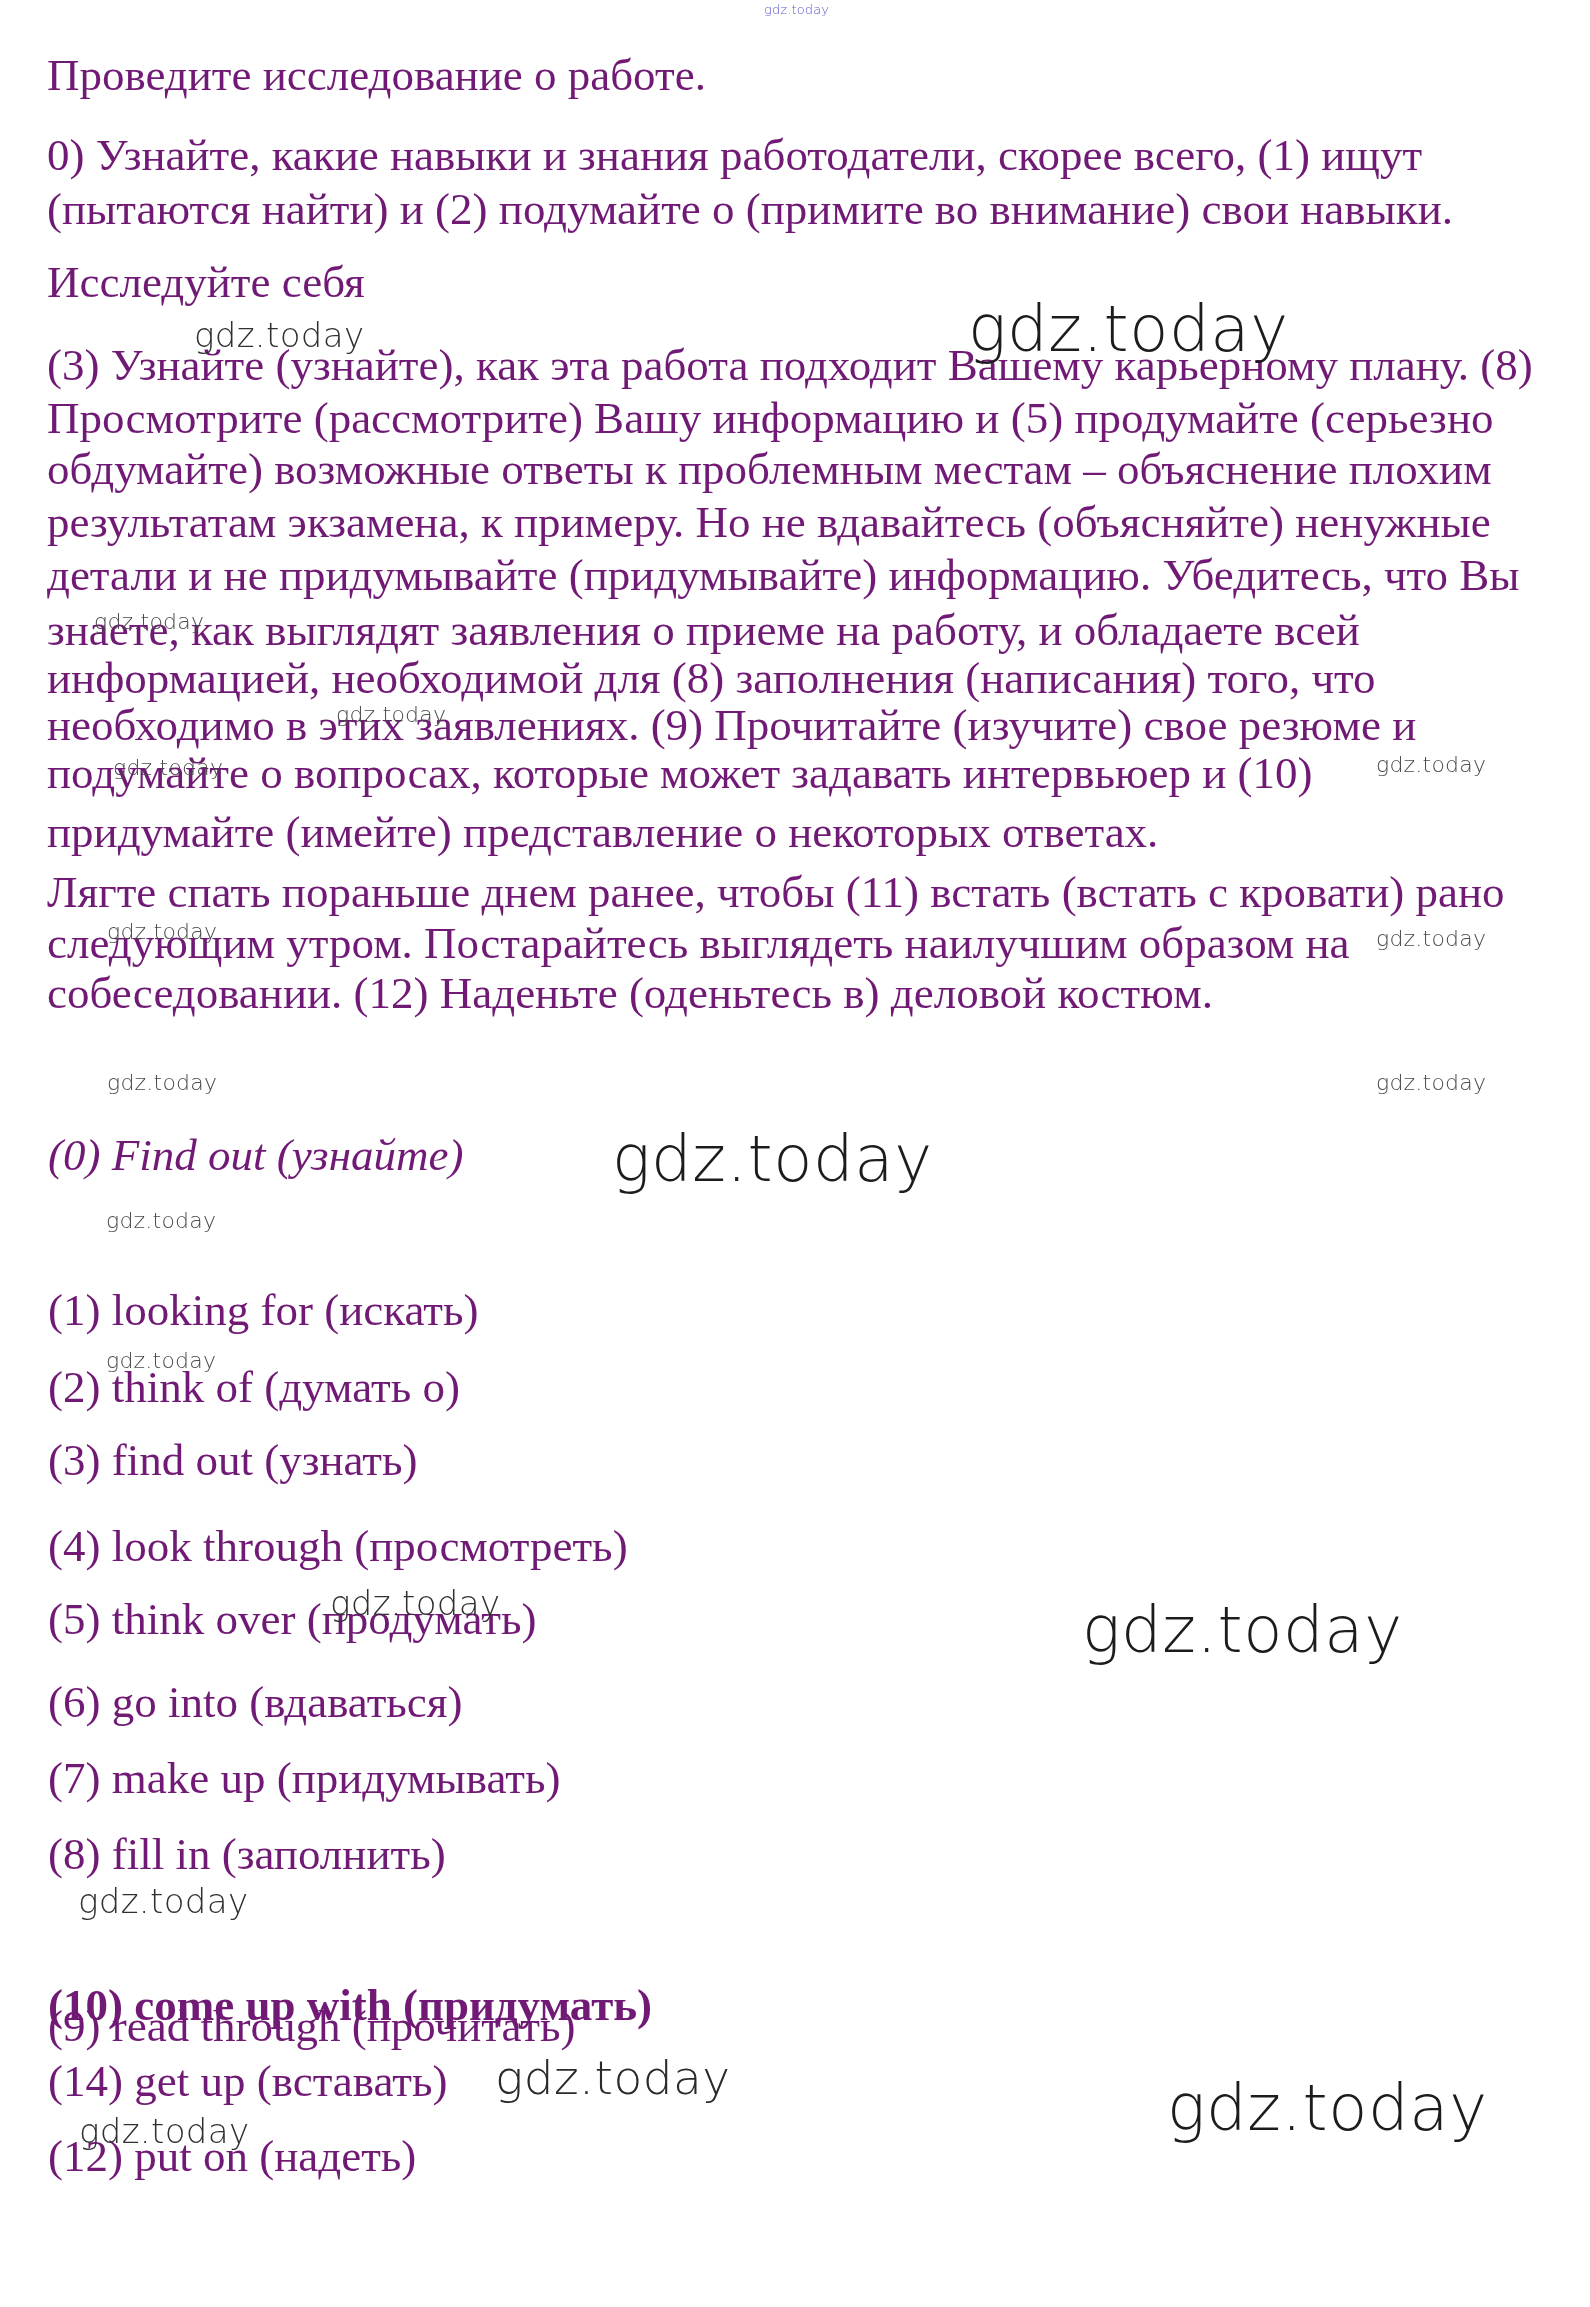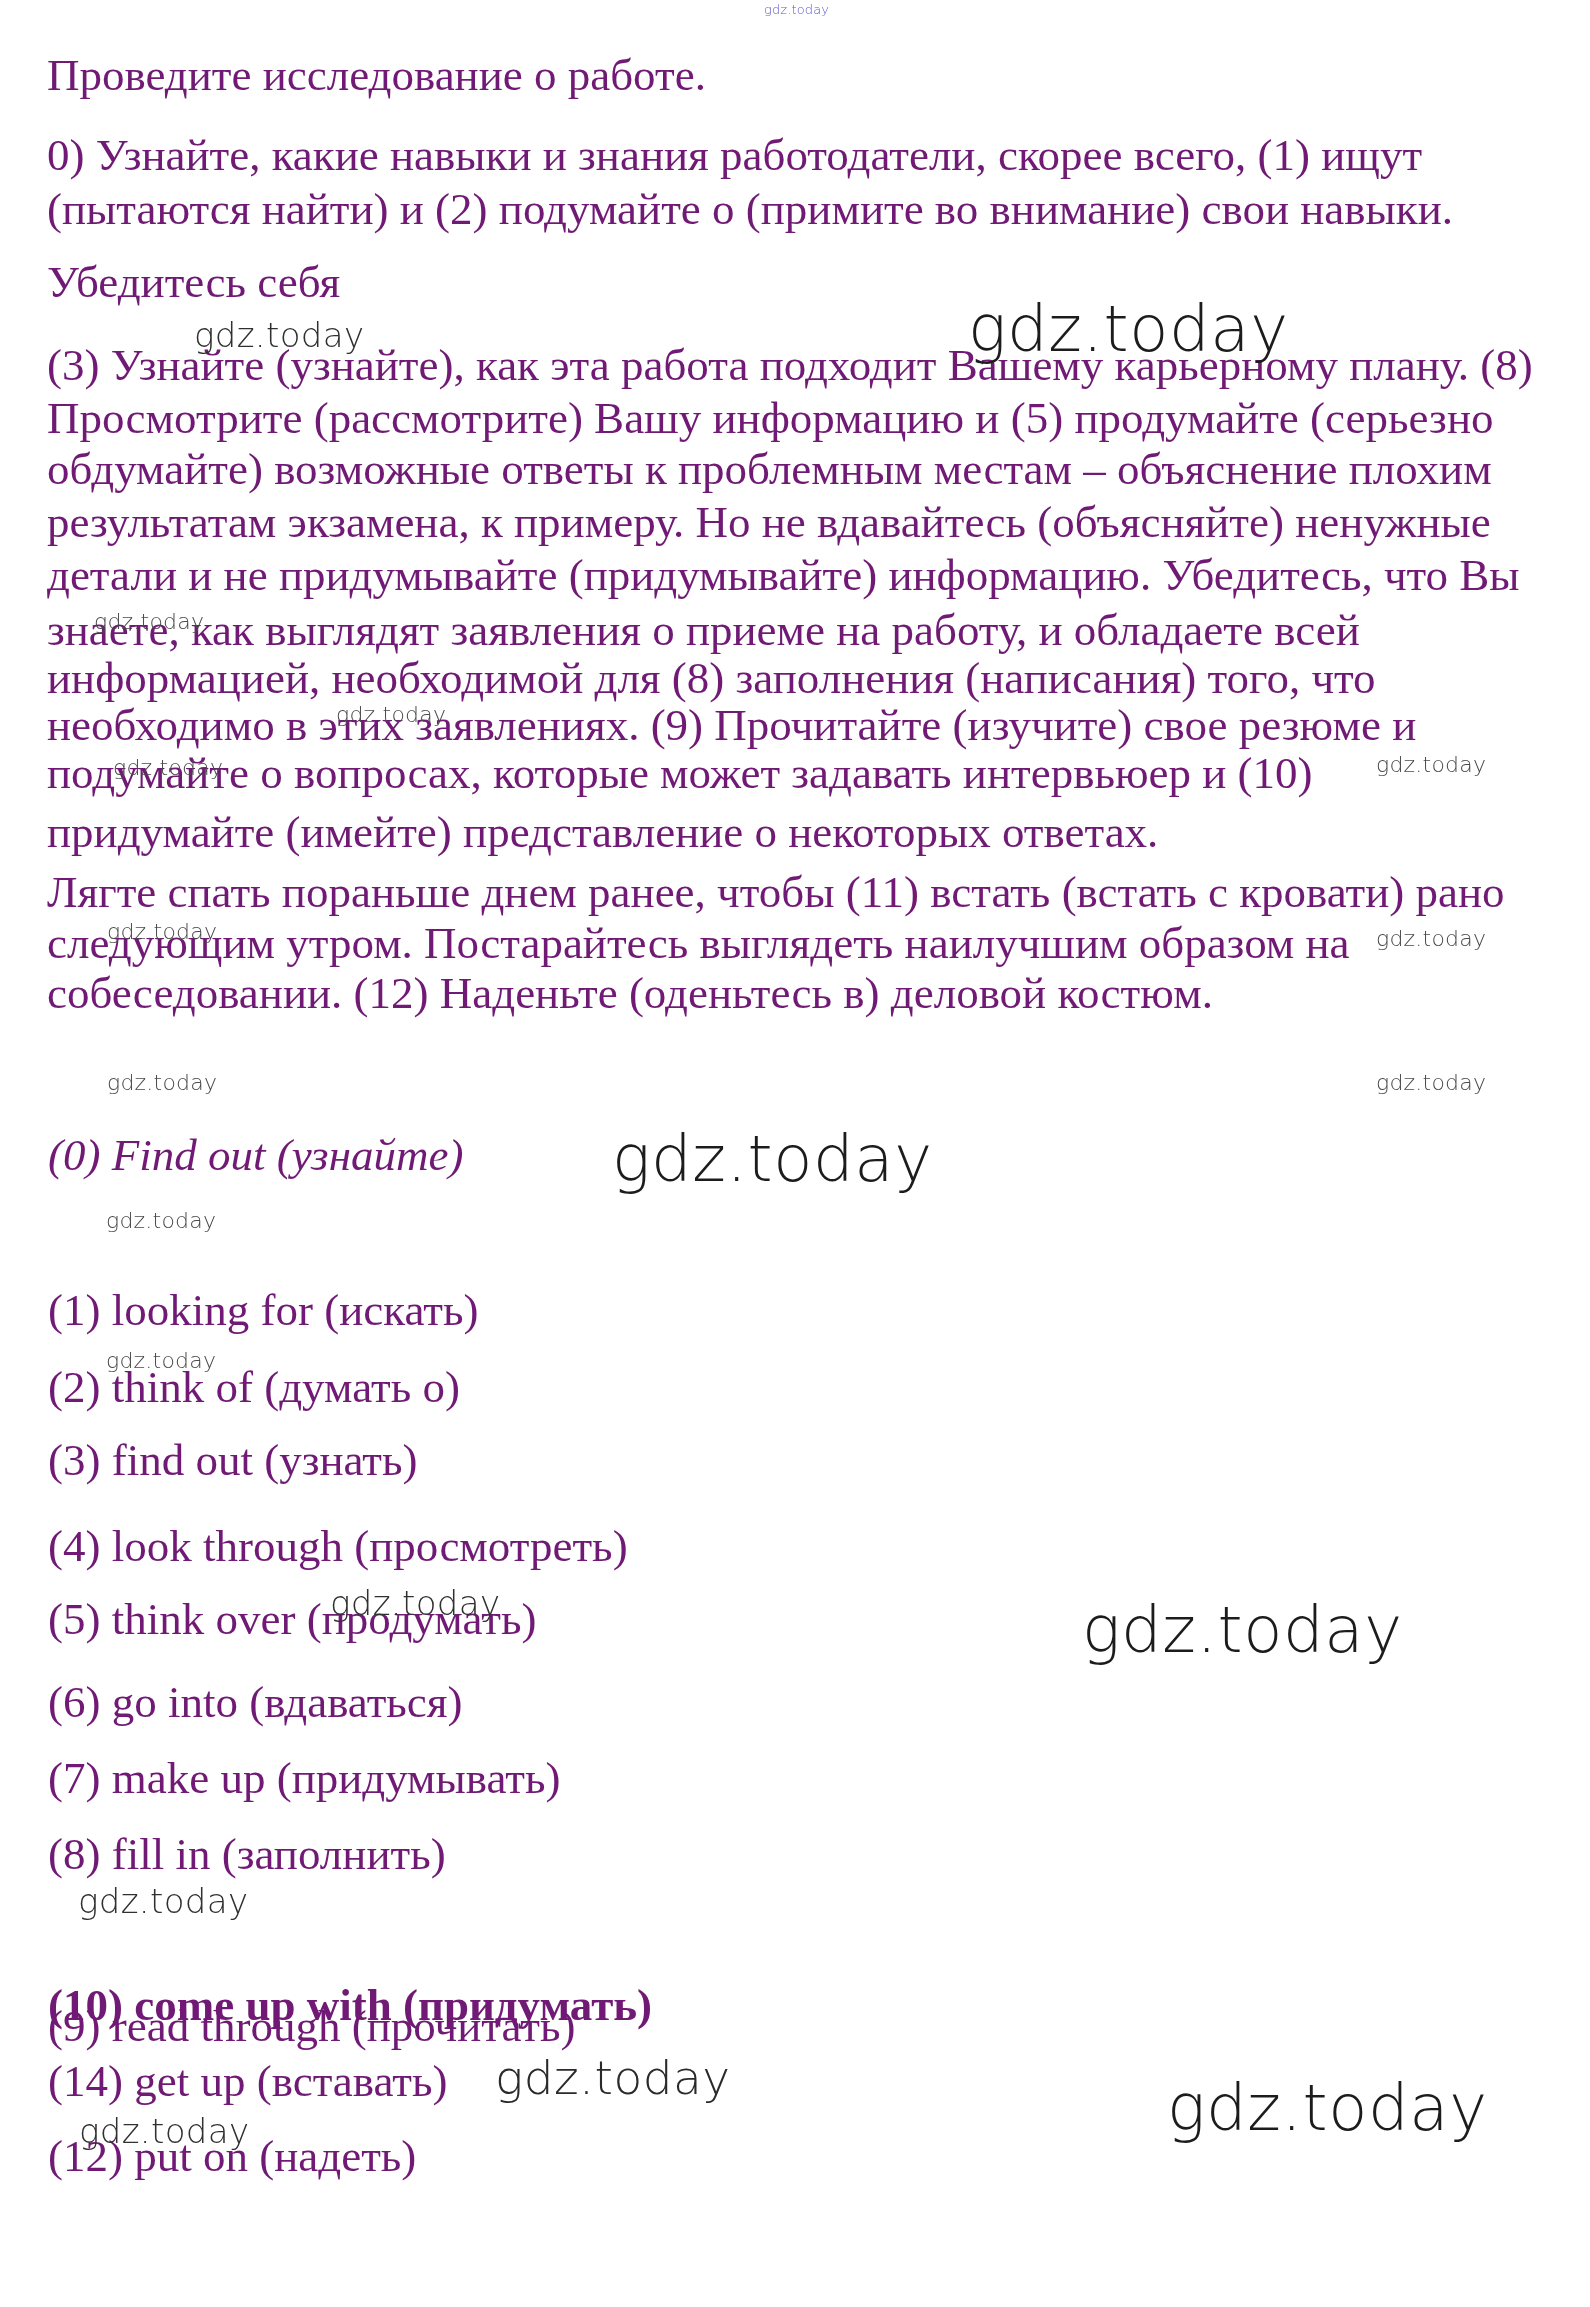--- a/index.html
+++ b/index.html
@@ -30,21 +30,21 @@
     white-space: nowrap;
     letter-spacing: 0.01em;
     user-select: none;
   }
 </style>
 </head>
 <body>
 
 <div class="page">
   <div class="text-line" style="left: 47px; top: 53px;">Проведите исследование о работе.</div>
-  <div class="text-line" style="left: 47px; top: 260px;">Убедитесь себя</div>
+  <div class="text-line" style="left: 47px; top: 260px;">Исследуйте себя</div>
   <div id="intro-container">
       <div class="text-line" style="left: 47px; top: 133px;">0) Узнайте, какие навыки и знания работодатели, скорее всего, (1) ищут</div>
       <div class="text-line" style="left: 47px; top: 187px;">(пытаются найти) и (2) подумайте о (примите во внимание) свои навыки.</div>
     </div>
   <div id="para1-container">
       <div class="text-line" style="left: 47px; top: 343px;">(3) Узнайте (узнайте), как эта работа подходит Вашему карьерному плану. (8)</div>
       <div class="text-line" style="left: 47px; top: 396px;">Просмотрите (рассмотрите) Вашу информацию и (5) продумайте (серьезно</div>
       <div class="text-line" style="left: 47px; top: 447px;">обдумайте) возможные ответы к проблемным местам – объяснение плохим</div>
       <div class="text-line" style="left: 47px; top: 500px;">результатам экзамена, к примеру. Но не вдавайтесь (объясняйте) ненужные</div>
       <div class="text-line" style="left: 47px; top: 553px;">детали и не придумывайте (придумывайте) информацию. Убедитесь, что Вы</div>

